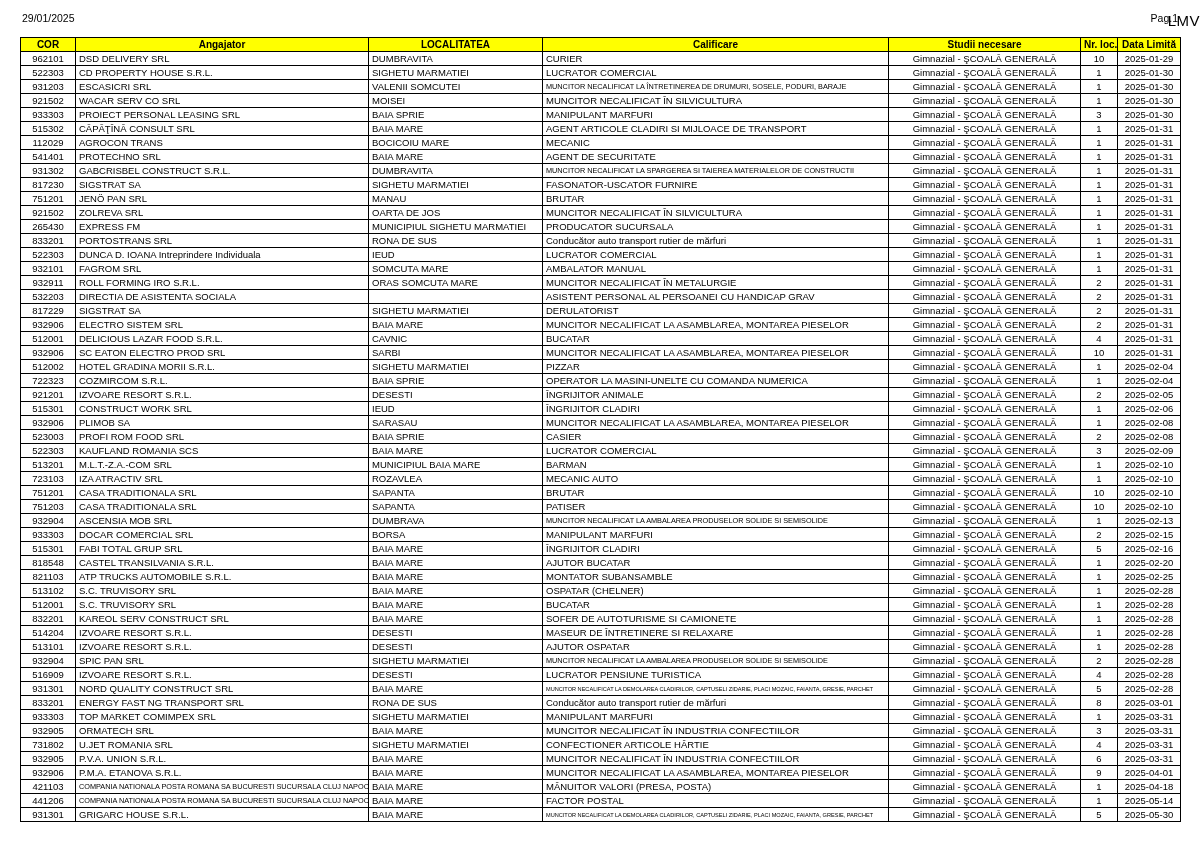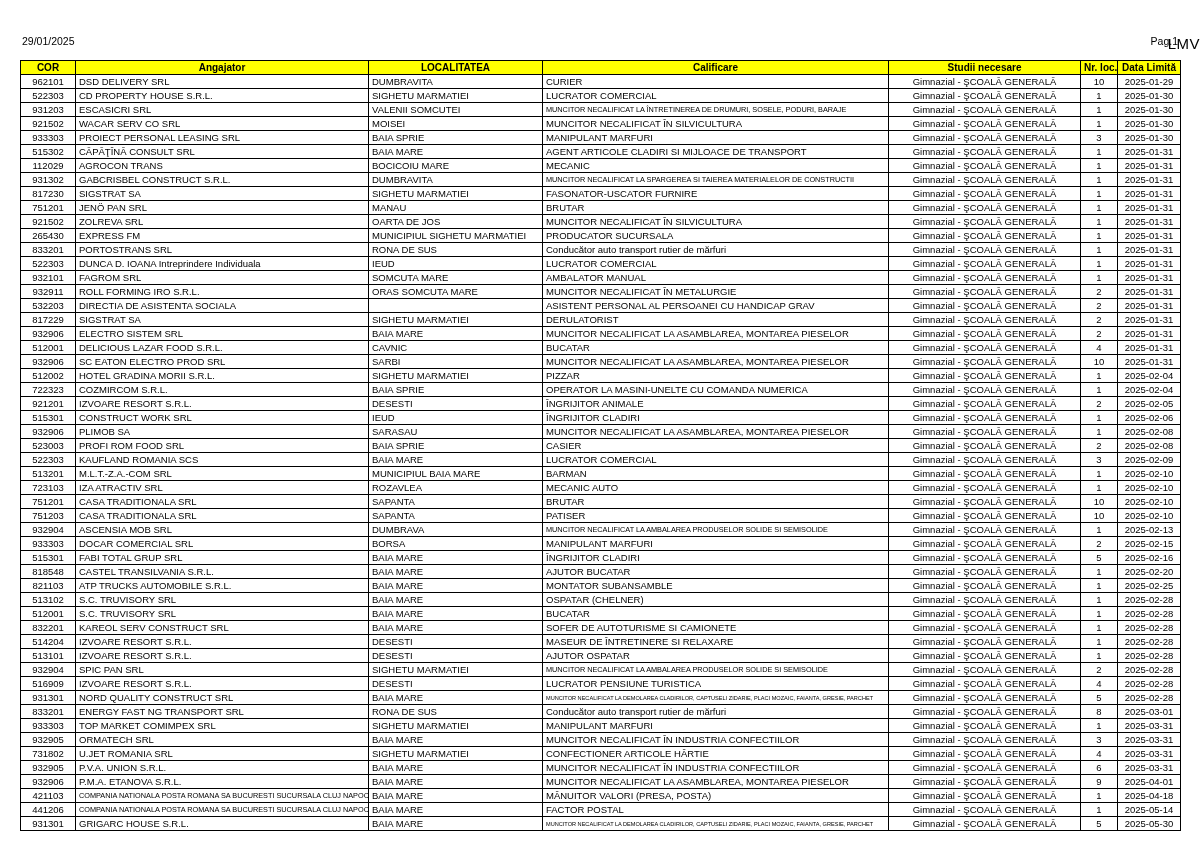--- a/index.html
+++ b/index.html
@@ -8,21 +8,20 @@
     width:1200px; height:849px;
     background:#ffffff; color:#000000;
     font-family:"Liberation Sans", sans-serif;
     overflow:hidden;
   }
   .topbar {
     position:relative;
     height:34px;
     padding:10px 22px 0 22px;
     font-size:10.5px;
-    margin-top:23px;
   }
   .topbar .date { position:absolute; left:22px; top:12px; }
   .topbar .title {
     position:absolute; left:0; right:0; top:12px;
     text-align:right; font-size:15px; letter-spacing:0.5px;
   }
   .topbar .page { position:absolute; right:22px; top:12px; }
 
   table.vacancies {
     margin:3px 20px 0 20px;
@@ -140,20 +139,29 @@
       <tr>
         <td class="col-cor">112029</td>
         <td class="col-angajator">AGROCON TRANS</td>
         <td class="col-localitatea">BOCICOIU MARE</td>
         <td class="col-calificare">MECANIC</td>
         <td class="col-studii">Gimnazial - ŞCOALĂ GENERALĂ</td>
         <td class="col-nr_loc">1</td>
         <td class="col-data_limita">2025-01-31</td>
       </tr>
       <tr>
+        <td class="col-cor">541401</td>
+        <td class="col-angajator">PROTECHNO SRL</td>
+        <td class="col-localitatea">BAIA MARE</td>
+        <td class="col-calificare">AGENT DE SECURITATE</td>
+        <td class="col-studii">Gimnazial - ŞCOALĂ GENERALĂ</td>
+        <td class="col-nr_loc">1</td>
+        <td class="col-data_limita">2025-01-31</td>
+      </tr>
+      <tr>
         <td class="col-cor">931302</td>
         <td class="col-angajator">GABCRISBEL CONSTRUCT S.R.L.</td>
         <td class="col-localitatea">DUMBRAVITA</td>
         <td class="col-calificare sm">MUNCITOR NECALIFICAT LA SPARGEREA SI TAIEREA MATERIALELOR DE CONSTRUCTII</td>
         <td class="col-studii">Gimnazial - ŞCOALĂ GENERALĂ</td>
         <td class="col-nr_loc">1</td>
         <td class="col-data_limita">2025-01-31</td>
       </tr>
       <tr>
         <td class="col-cor">817230</td>

